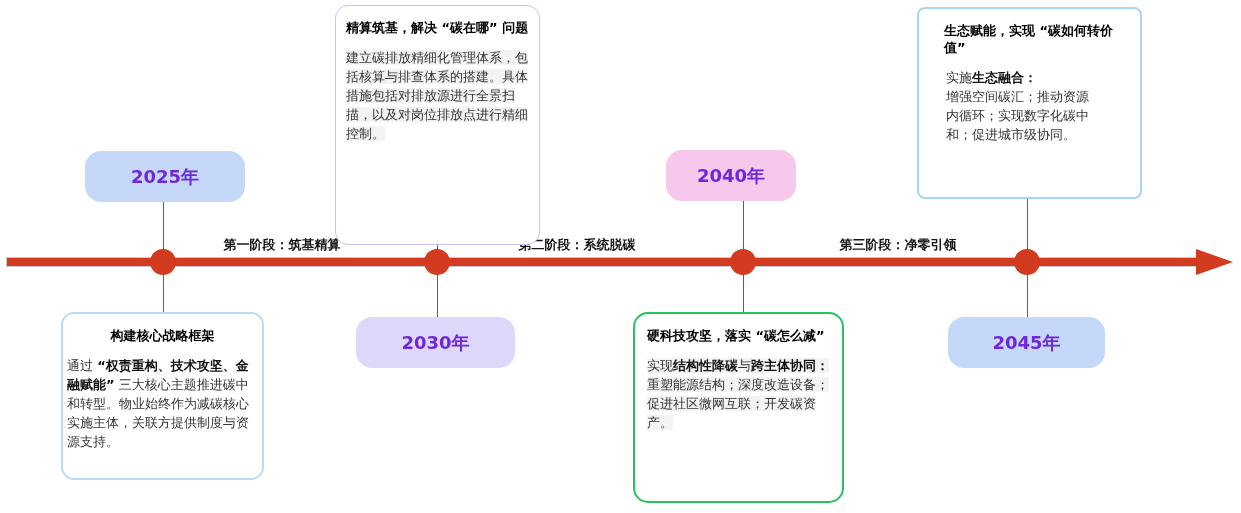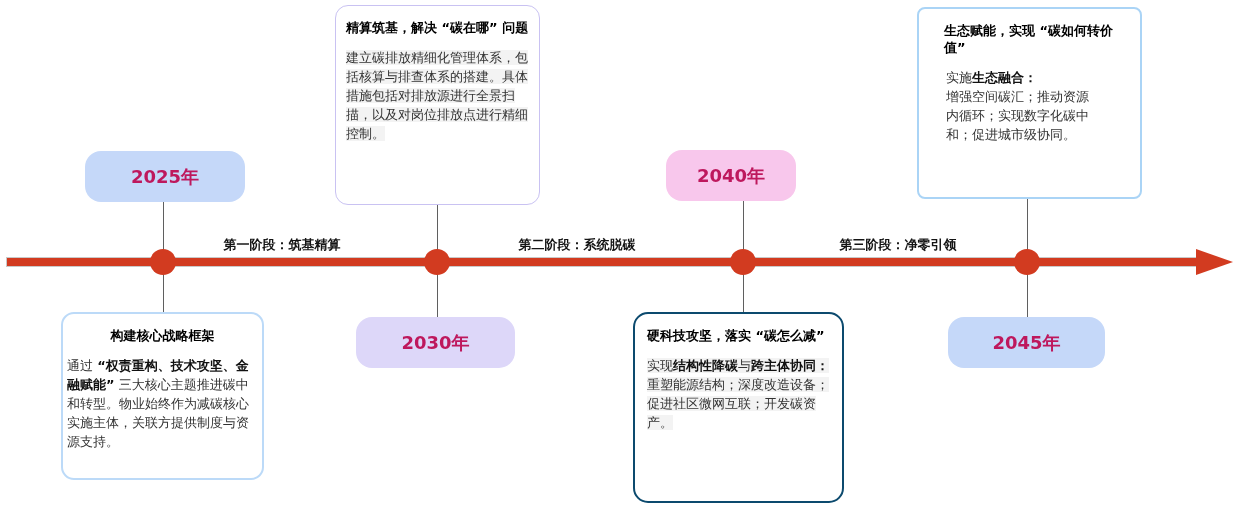--- a/index.html
+++ b/index.html
@@ -23,39 +23,39 @@
   }
   .conn{position:absolute;width:1px;background:#5f5f5f;}
   .phase{
     position:absolute;top:236px;transform:translateX(-50%);
     font-size:13px;font-weight:bold;color:#141414;white-space:nowrap;
   }
   
   .badge{
     position:absolute;height:51px;border-radius:16px;
     display:flex;align-items:center;justify-content:center;
-    font-size:18px;font-weight:bold;color:#be185d;
+    font-size:18px;font-weight:bold;color:#6d28d9;
   }
   .badge.blue{background:#c5d8f9;}
   .badge.purple{background:#ddd7f9;}
   .badge.pink{background:#f8c7ec;}
   
   .card{
     position:absolute;background:#ffffff;box-sizing:border-box;border-radius:13px;
   }
   .card-title{font-size:13px;font-weight:bold;color:#000000;line-height:17px;}
   .card-body{margin-top:12px;font-size:13px;line-height:19px;color:#333333;}
   .card-body b{color:#111111;}
   .card.hl .card-body span, .card.hl .card-body b{background:#f3f3f3;}
-  .card-accounting{left:335px;top:5px;width:205px;height:200px;border:1.5px solid #c9c2f2;padding:13px 10px;}
+  .card-accounting{left:335px;top:5px;width:205px;height:240px;border:1.5px solid #c9c2f2;padding:13px 10px;}
   .card-eco{left:917px;top:7px;width:225px;height:192px;border:2px solid #aad4f6;border-radius:8px;padding:13px 25px;}
   .card-eco .card-body{margin-left:2px;margin-right:20px;}
   .card-strategy{left:61px;top:312px;width:203px;height:168px;border:2px solid #bcdaf8;padding:13px 4px;}
   .card-strategy .card-title{text-align:center;}
-  .card-tech{left:633px;top:312px;width:211px;height:191px;border:2px solid #0c4a6e;border-radius:15px;padding:13px 12px;}
+  .card-tech{left:633px;top:312px;width:211px;height:191px;border:2px solid #22c55e;border-radius:15px;padding:13px 12px;}
 </style>
 </head>
 <body>
 
 <div class="canvas">
 
   <div class="conn" style="left:163px;top:202px;height:60px"></div>
   <div class="conn" style="left:163px;top:262px;height:50px"></div>
   <div class="conn" style="left:437px;top:203px;height:59px"></div>
   <div class="conn" style="left:437px;top:262px;height:56px"></div>

